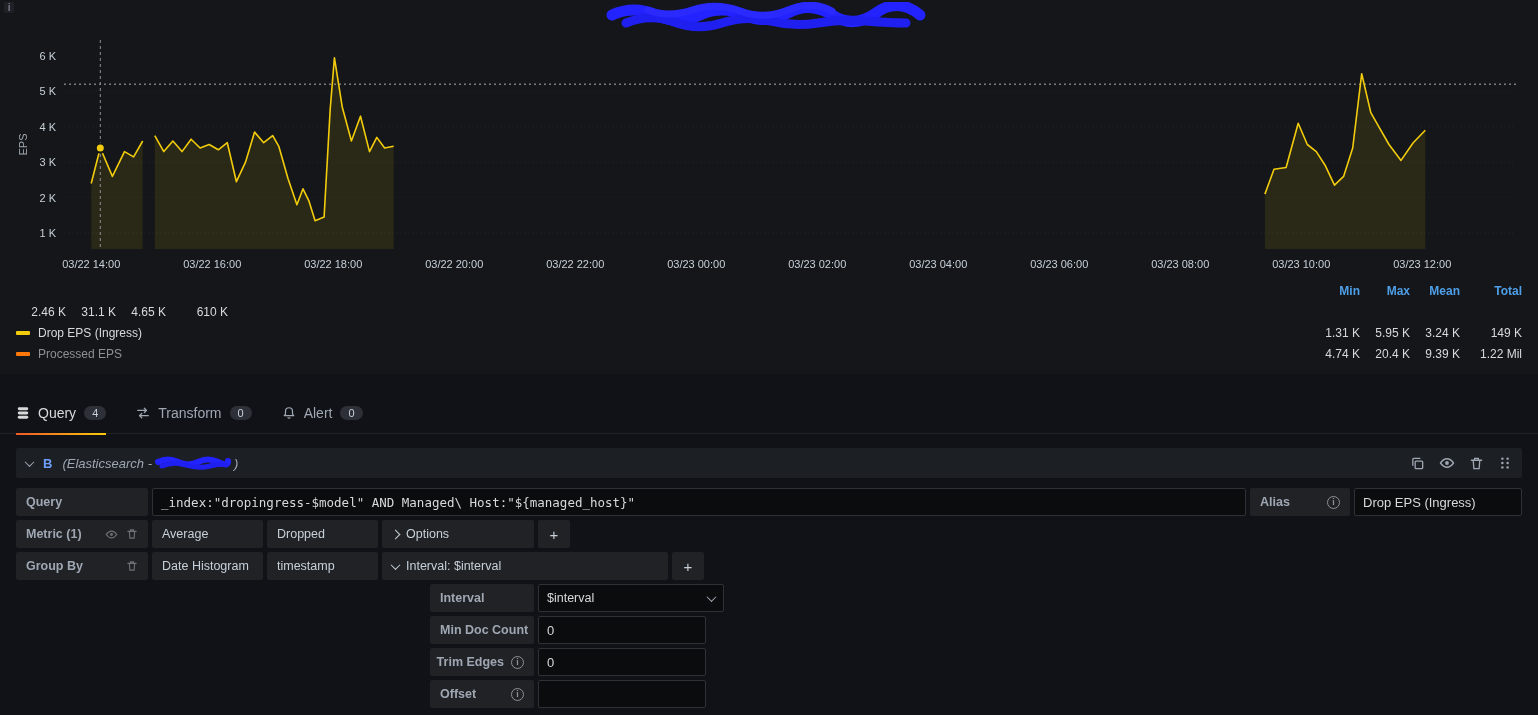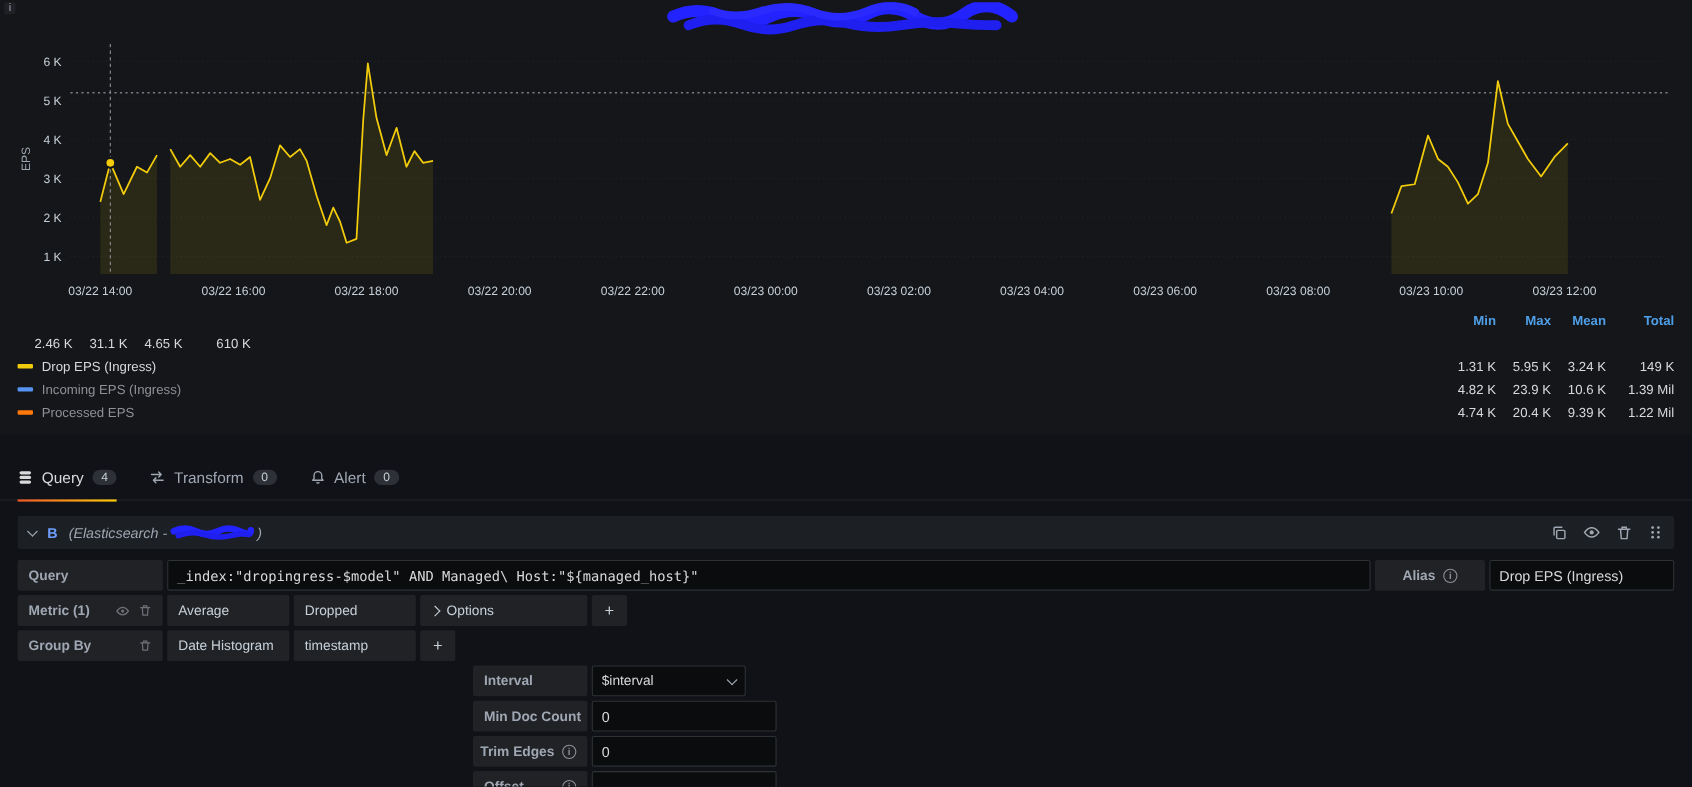--- a/index.html
+++ b/index.html
@@ -56,29 +56,29 @@
   .seg{height:28px;display:flex;align-items:center;gap:7px;padding:0 10px;background:#202226;
     border-radius:2px;font-size:12.5px;color:#c7d0d9;white-space:nowrap;cursor:pointer}
   .seg.lab{color:#9fa7b3;font-weight:600;cursor:default}
   .seg .seg-icons{margin-left:auto;display:flex;gap:8px;color:#6e7077;align-items:center}
   .w-label{width:132px}
   .w-seg{width:111px}
   .w-opt{width:152px}
   .w-plus{width:32px;justify-content:center;font-size:15px}
   .w-int{width:286px}
   .w-nlab{width:104px}
-  .w-ninp{width:140px}
+  .w-ninp{width:186px}
   .nested{margin-left:414px}
   .tin{height:28px;background:#0b0c0e;border:1px solid #2c3235;border-radius:2px;
     color:#d8d9da;padding:0 8px;font-family:"Liberation Sans",sans-serif;font-size:13px;outline:none}
   .tin.mono{font-family:"DejaVu Sans Mono",monospace;font-size:12.5px}
   .tin.query{flex:1}
   .tin.alias{width:168px}
   .selectbox{background:#0b0c0e;border:1px solid #2c3235;cursor:pointer;justify-content:space-between;padding:0 8px;color:#d8d9da}
-  .alias-lab{margin-left:auto;width:100px;justify-content:center}
+  .alias-lab{margin-left:auto;width:100px;justify-content:space-between}
   .info-i{display:inline-flex;align-items:center;justify-content:center;width:13px;height:13px;
     border:1px solid #8e9097;border-radius:50%;font-size:9px;color:#8e9097;font-style:normal;cursor:pointer;flex:none}
   .icon-svg{display:block}
 </style>
 </head>
 <body>
 
 <div class="panel">
   <div class="panel-header">
     <span class="info-corner">i</span>
@@ -145,30 +145,20 @@
         <span class="swatch" style="background: rgb(242, 204, 12);"></span>
         <span style="color: rgb(216, 217, 218);">Drop EPS (Ingress)</span>
       </div>
       <div class="lcell">1.31 K</div>
       <div class="lcell">5.95 K</div>
       <div class="lcell">3.24 K</div>
       <div class="lcell total">149 K</div>
     </div>
     <div class="lrow">
       <div class="lname-wrap">
-        <span class="swatch" style="background: rgb(87, 148, 242);"></span>
-        <span style="color: rgb(142, 144, 151);">Incoming EPS (Ingress)</span>
-      </div>
-      <div class="lcell">4.82 K</div>
-      <div class="lcell">23.9 K</div>
-      <div class="lcell">10.6 K</div>
-      <div class="lcell total">1.39 Mil</div>
-    </div>
-    <div class="lrow">
-      <div class="lname-wrap">
         <span class="swatch" style="background: rgb(255, 120, 10);"></span>
         <span style="color: rgb(142, 144, 151);">Processed EPS</span>
       </div>
       <div class="lcell">4.74 K</div>
       <div class="lcell">20.4 K</div>
       <div class="lcell">9.39 K</div>
       <div class="lcell total">1.22 Mil</div>
     </div>
   </div>
 </div>
@@ -293,20 +283,24 @@
       <span class="seg-icons">
         <span>
           <svg class="icon-svg" width="12" height="12" viewBox="0 0 16 16" fill="none" stroke="currentColor" stroke-width="1.5" stroke-linecap="round">
             <path d="M2.5 4.5h11M6 4.5v-2h4v2M4.5 4.5l.7 9h5.6l.7-9"></path>
           </svg>
         </span>
       </span>
     </div>
     <div class="seg w-seg">Date Histogram</div>
     <div class="seg w-seg">timestamp</div>
+    <div class="seg w-int">
+      <span class="chev down"></span>
+      <span>Interval: $interval</span>
+    </div>
     <div class="seg w-plus">+</div>
   </div>
 
   <div class="frow nested">
     <div class="seg lab w-nlab">Interval</div>
     <div class="seg selectbox w-ninp">
       <span>$interval</span>
       <span class="chev down" style="color:#9fa7b3"></span>
     </div>
   </div>

